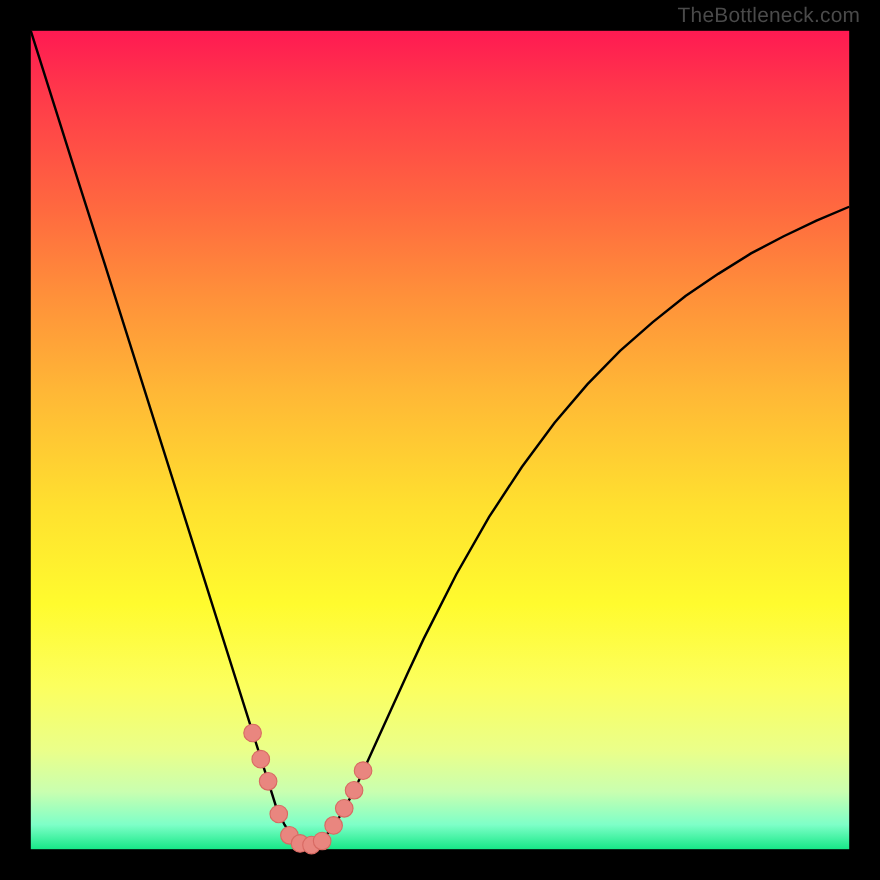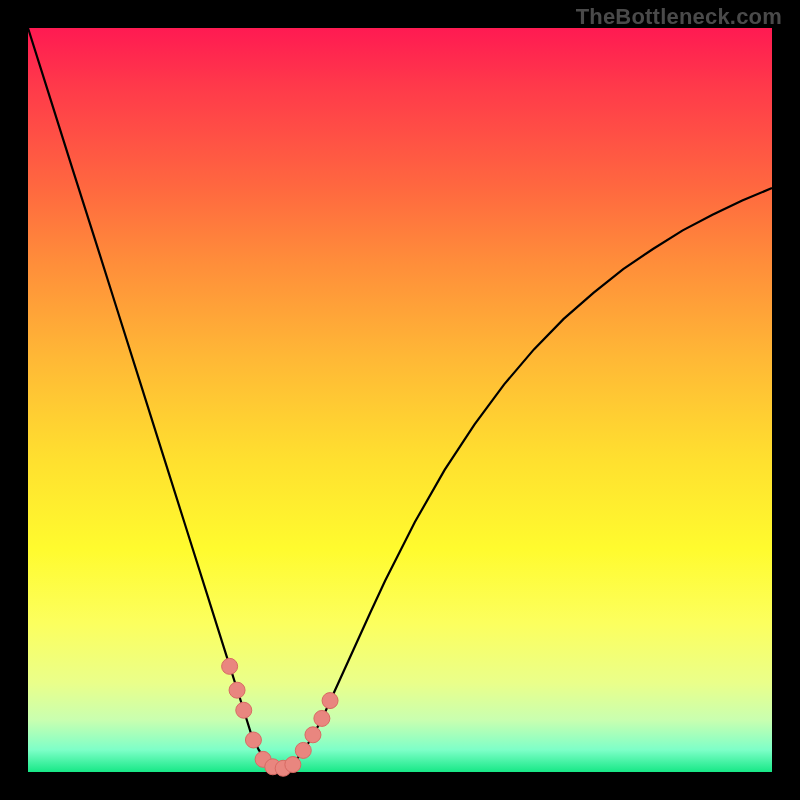--- a/index.html
+++ b/index.html
@@ -38,22 +38,22 @@
       #c9ffb0 93%,
       #7effc8 97%,
       #17e887 100%
     );
   }
   .watermark {
     position: absolute;
     top: 4px;
     right: 18px;
     color: #4a4a4a;
-    font-size: 22px;
-    font-weight: 700;
+    font-size: 19px;
+    font-weight: 400;
     letter-spacing: 0.2px;
     user-select: none;
   }
   svg.curve {
     position: absolute;
     top: 0;
     left: 0;
     width: 744px;
     height: 744px;
     overflow: visible;

